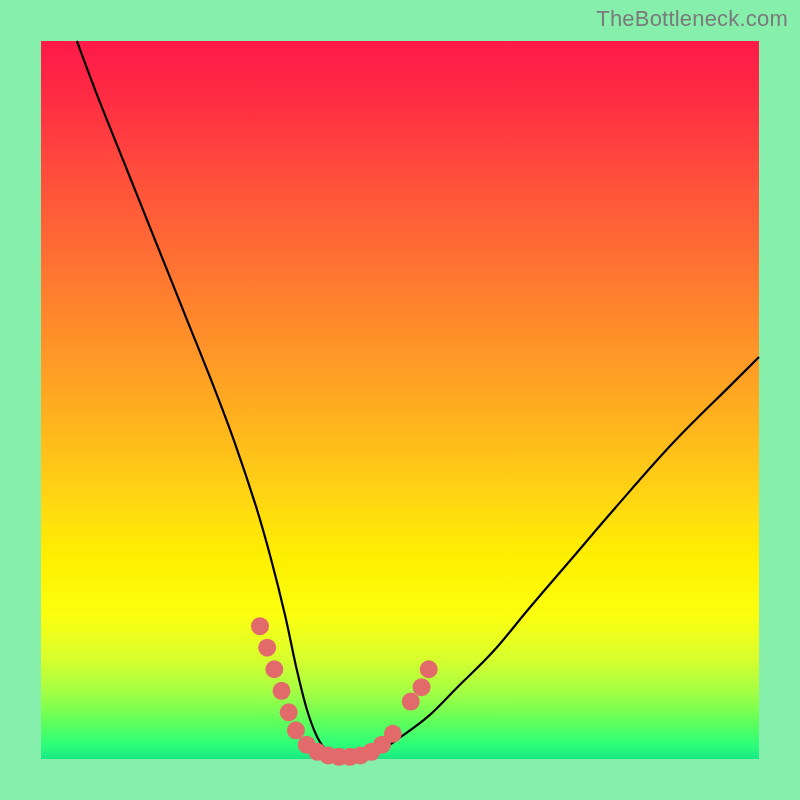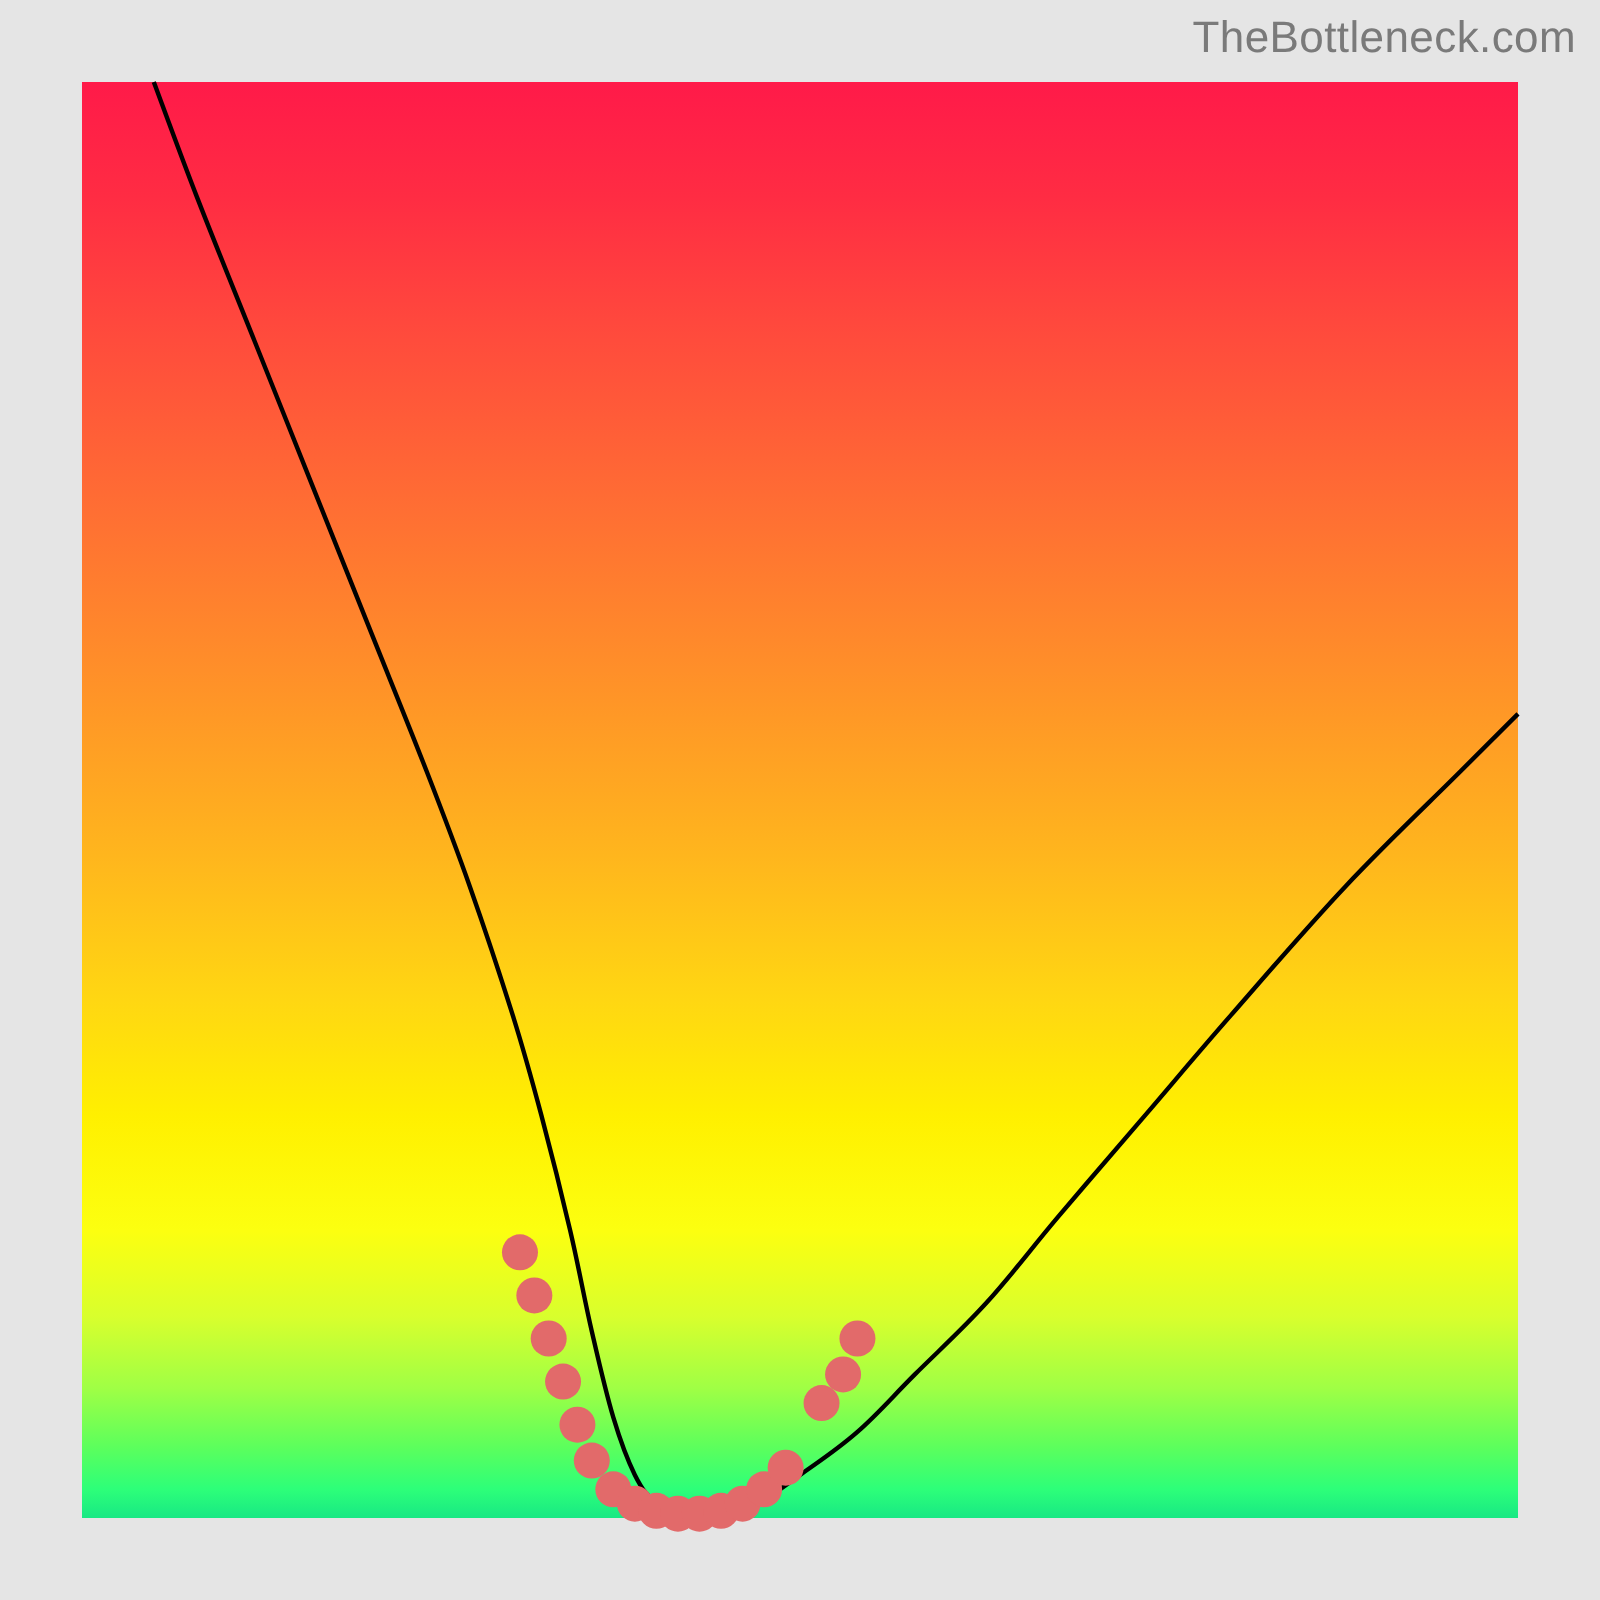--- a/index.html
+++ b/index.html
@@ -10,21 +10,21 @@
     background: #000;
     overflow: hidden;
     font-family: Arial, Helvetica, sans-serif;
   }
   .frame {
     position: absolute;
     left: 0;
     top: 0;
     width: 800px;
     height: 800px;
-    background: #e5e5e5;
+    background: #86efac;
   }
   .plot {
     position: absolute;
     left: 41px;
     top: 41px;
     width: 718px;
     height: 718px;
     
     background: linear-gradient(to bottom,
       #ff1a49 0%,

